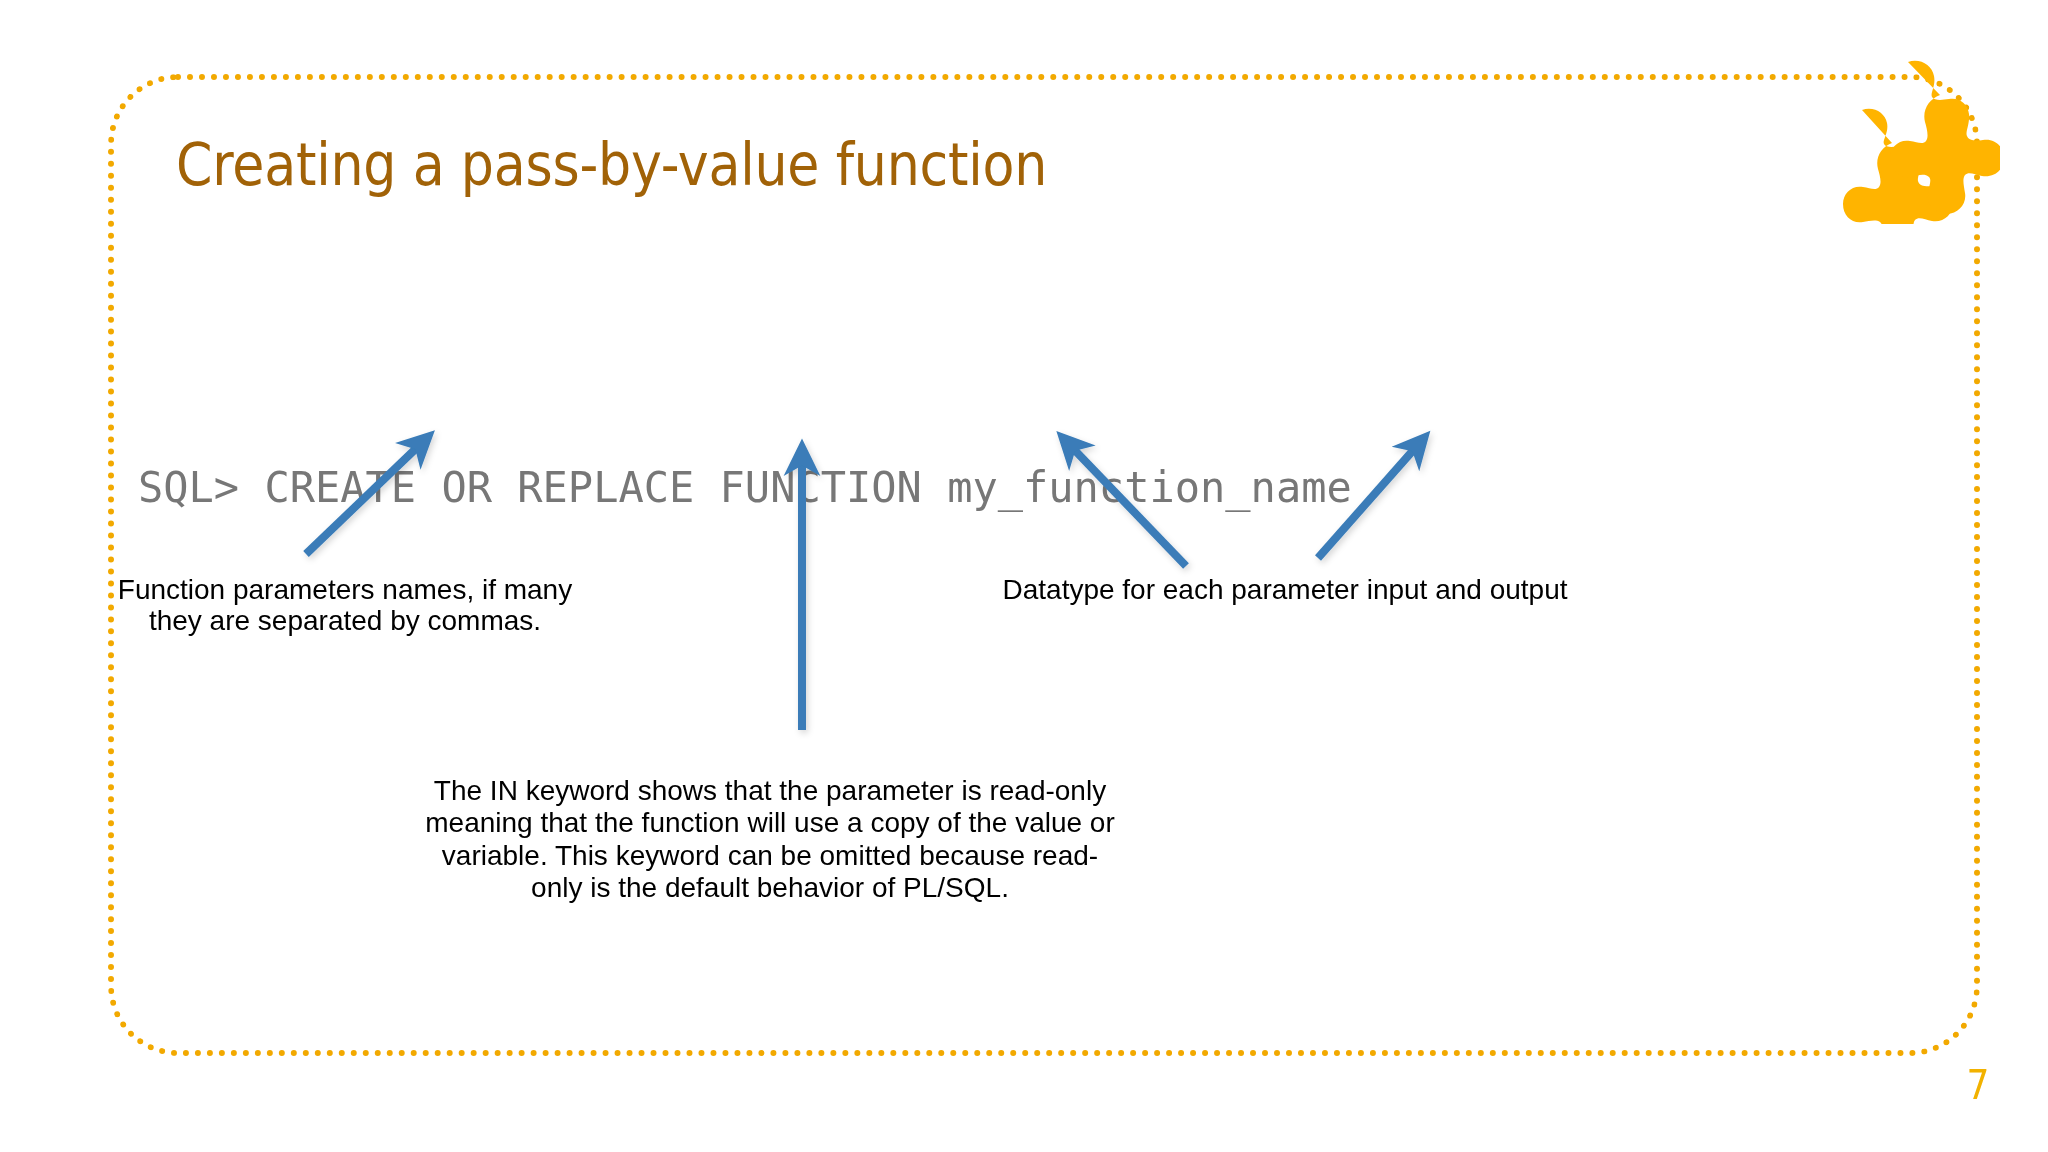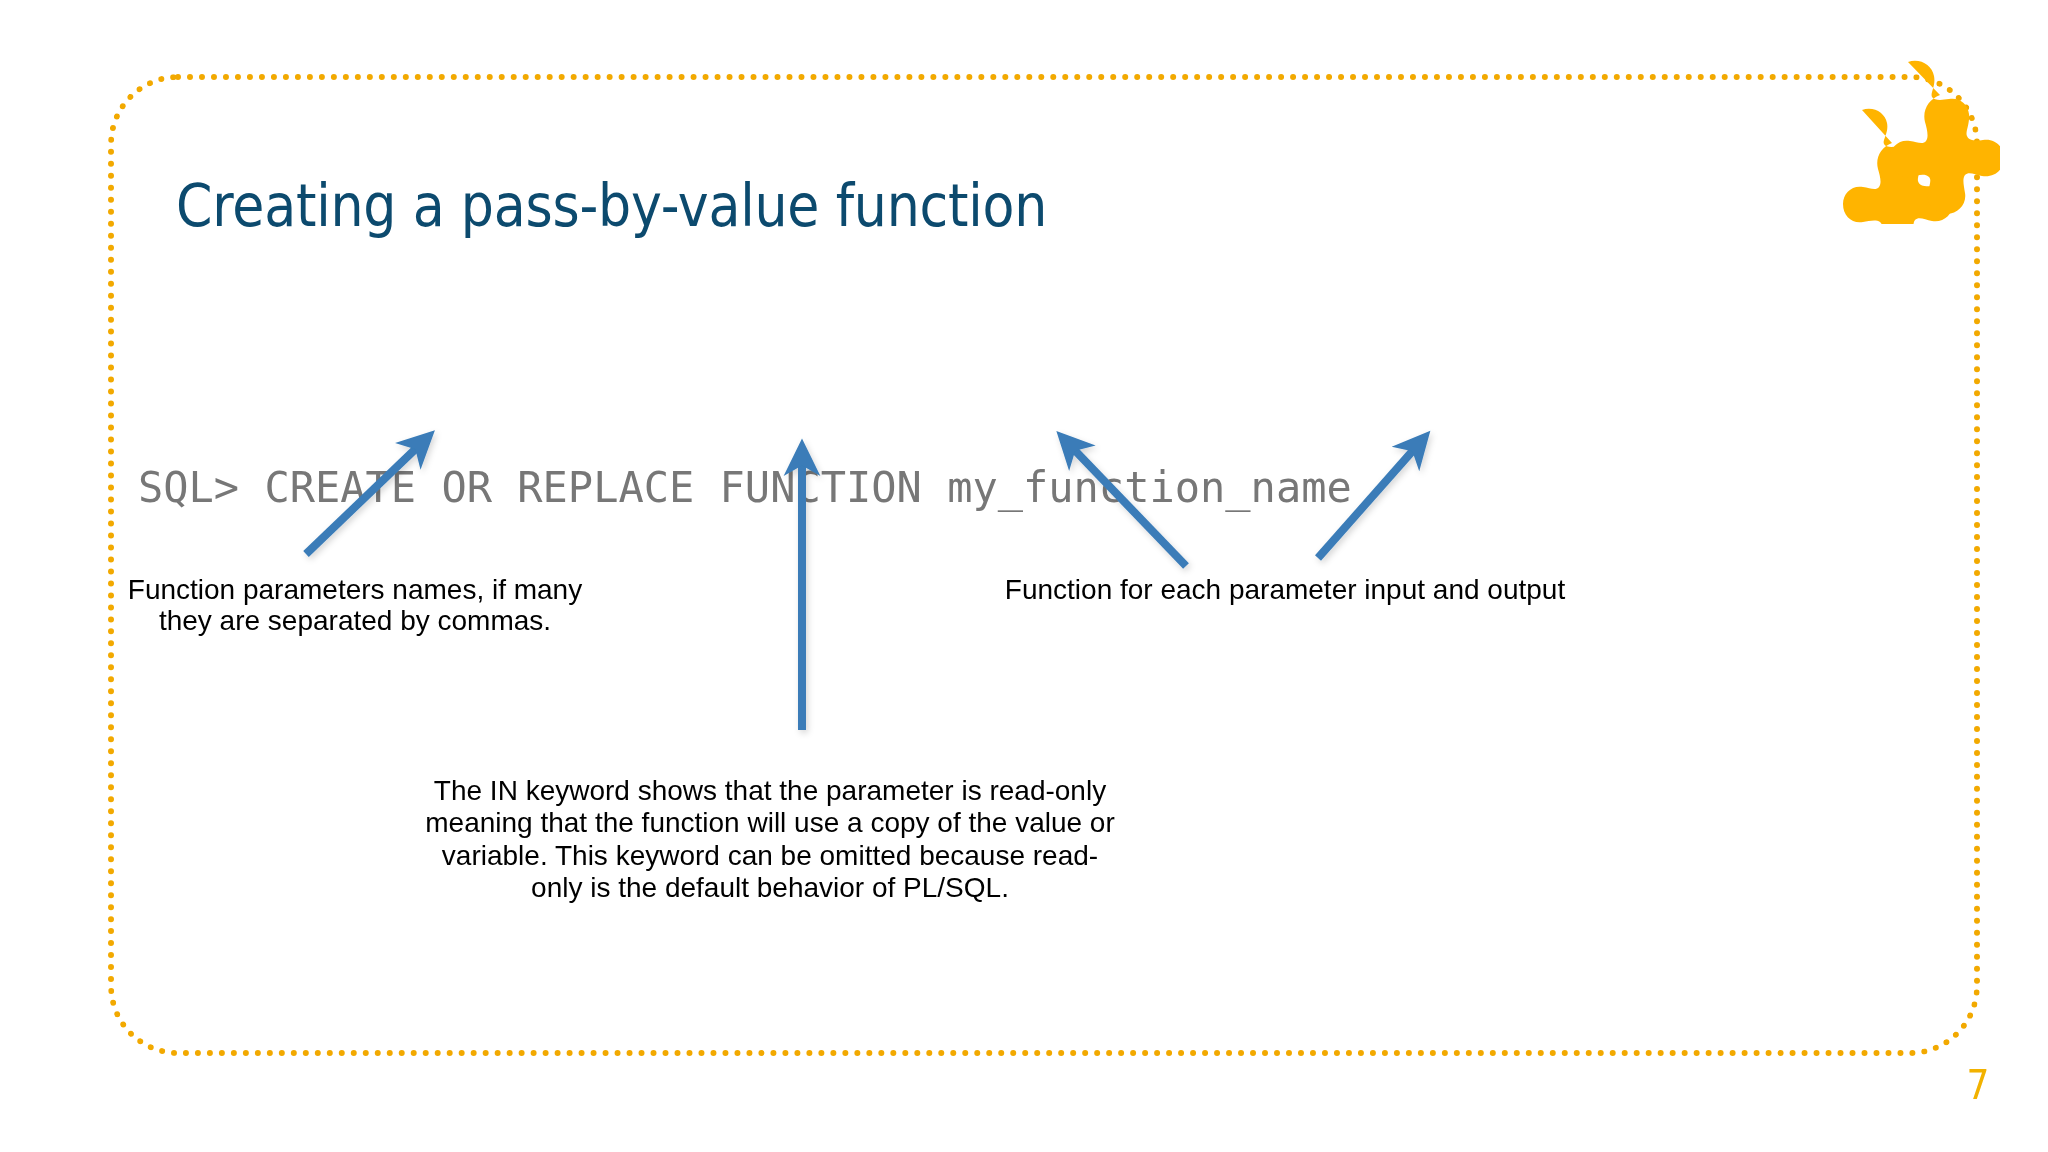--- a/index.html
+++ b/index.html
@@ -38,27 +38,26 @@
   }
 
   
   .slide-title {
     position: absolute;
     left: 176px;
     top: 134px;
     width: 1400px;
     font-size: 58px;
     line-height: 1.1;
-    color: #0c4a6e;
+    color: #a16207;
     font-family: "DejaVu Sans Condensed", "Liberation Sans", sans-serif;
     font-stretch: condensed;
     font-weight: 400;
     letter-spacing: -0.2px;
     white-space: nowrap;
-    margin-top: 41px;
   }
 
   
   .code-block {
     position: absolute;
     left: 138px;
     top: 288px;
     width: 1760px;
     font-family: "DejaVu Sans Mono", "Liberation Mono", monospace;
     font-size: 42px;
@@ -72,21 +71,21 @@
   
   .callout {
     position: absolute;
     color: #000000;
     font-family: "Liberation Sans", sans-serif;
     font-size: 28px;
     line-height: 1.12;
     text-align: center;
   }
   #callout-params {
-    left: 120px;
+    left: 110px;
     top: 574px;
     width: 470px;
   }
   #callout-datatype {
     left: 920px;
     top: 574px;
     width: 730px;
   }
   #callout-inkeyword {
     left: 420px;
@@ -195,17 +194,17 @@
 
       <line x1="1186" y1="566" x2="1063" y2="438" stroke="#3A7CB8" stroke-width="8" stroke-linecap="butt" marker-end="url(#ah)"></line>
 
       <line x1="1318" y1="558" x2="1424" y2="438" stroke="#3A7CB8" stroke-width="8" stroke-linecap="butt" marker-end="url(#ah)"></line>
     </g>
   </svg>
 </div>
 
 <div class="callout" id="callout-params">Function parameters names, if many they are separated by commas.</div>
 
-<div class="callout" id="callout-datatype">Function for each parameter input and output</div>
+<div class="callout" id="callout-datatype">Datatype for each parameter input and output</div>
 
 <div class="callout" id="callout-inkeyword">The IN keyword shows that the parameter is read-only meaning that the function will use a copy of the value or variable. This keyword can be omitted because read-only is the default behavior of PL/SQL.</div>
 
 <div class="page-number">7</div>
 
 </body></html>

